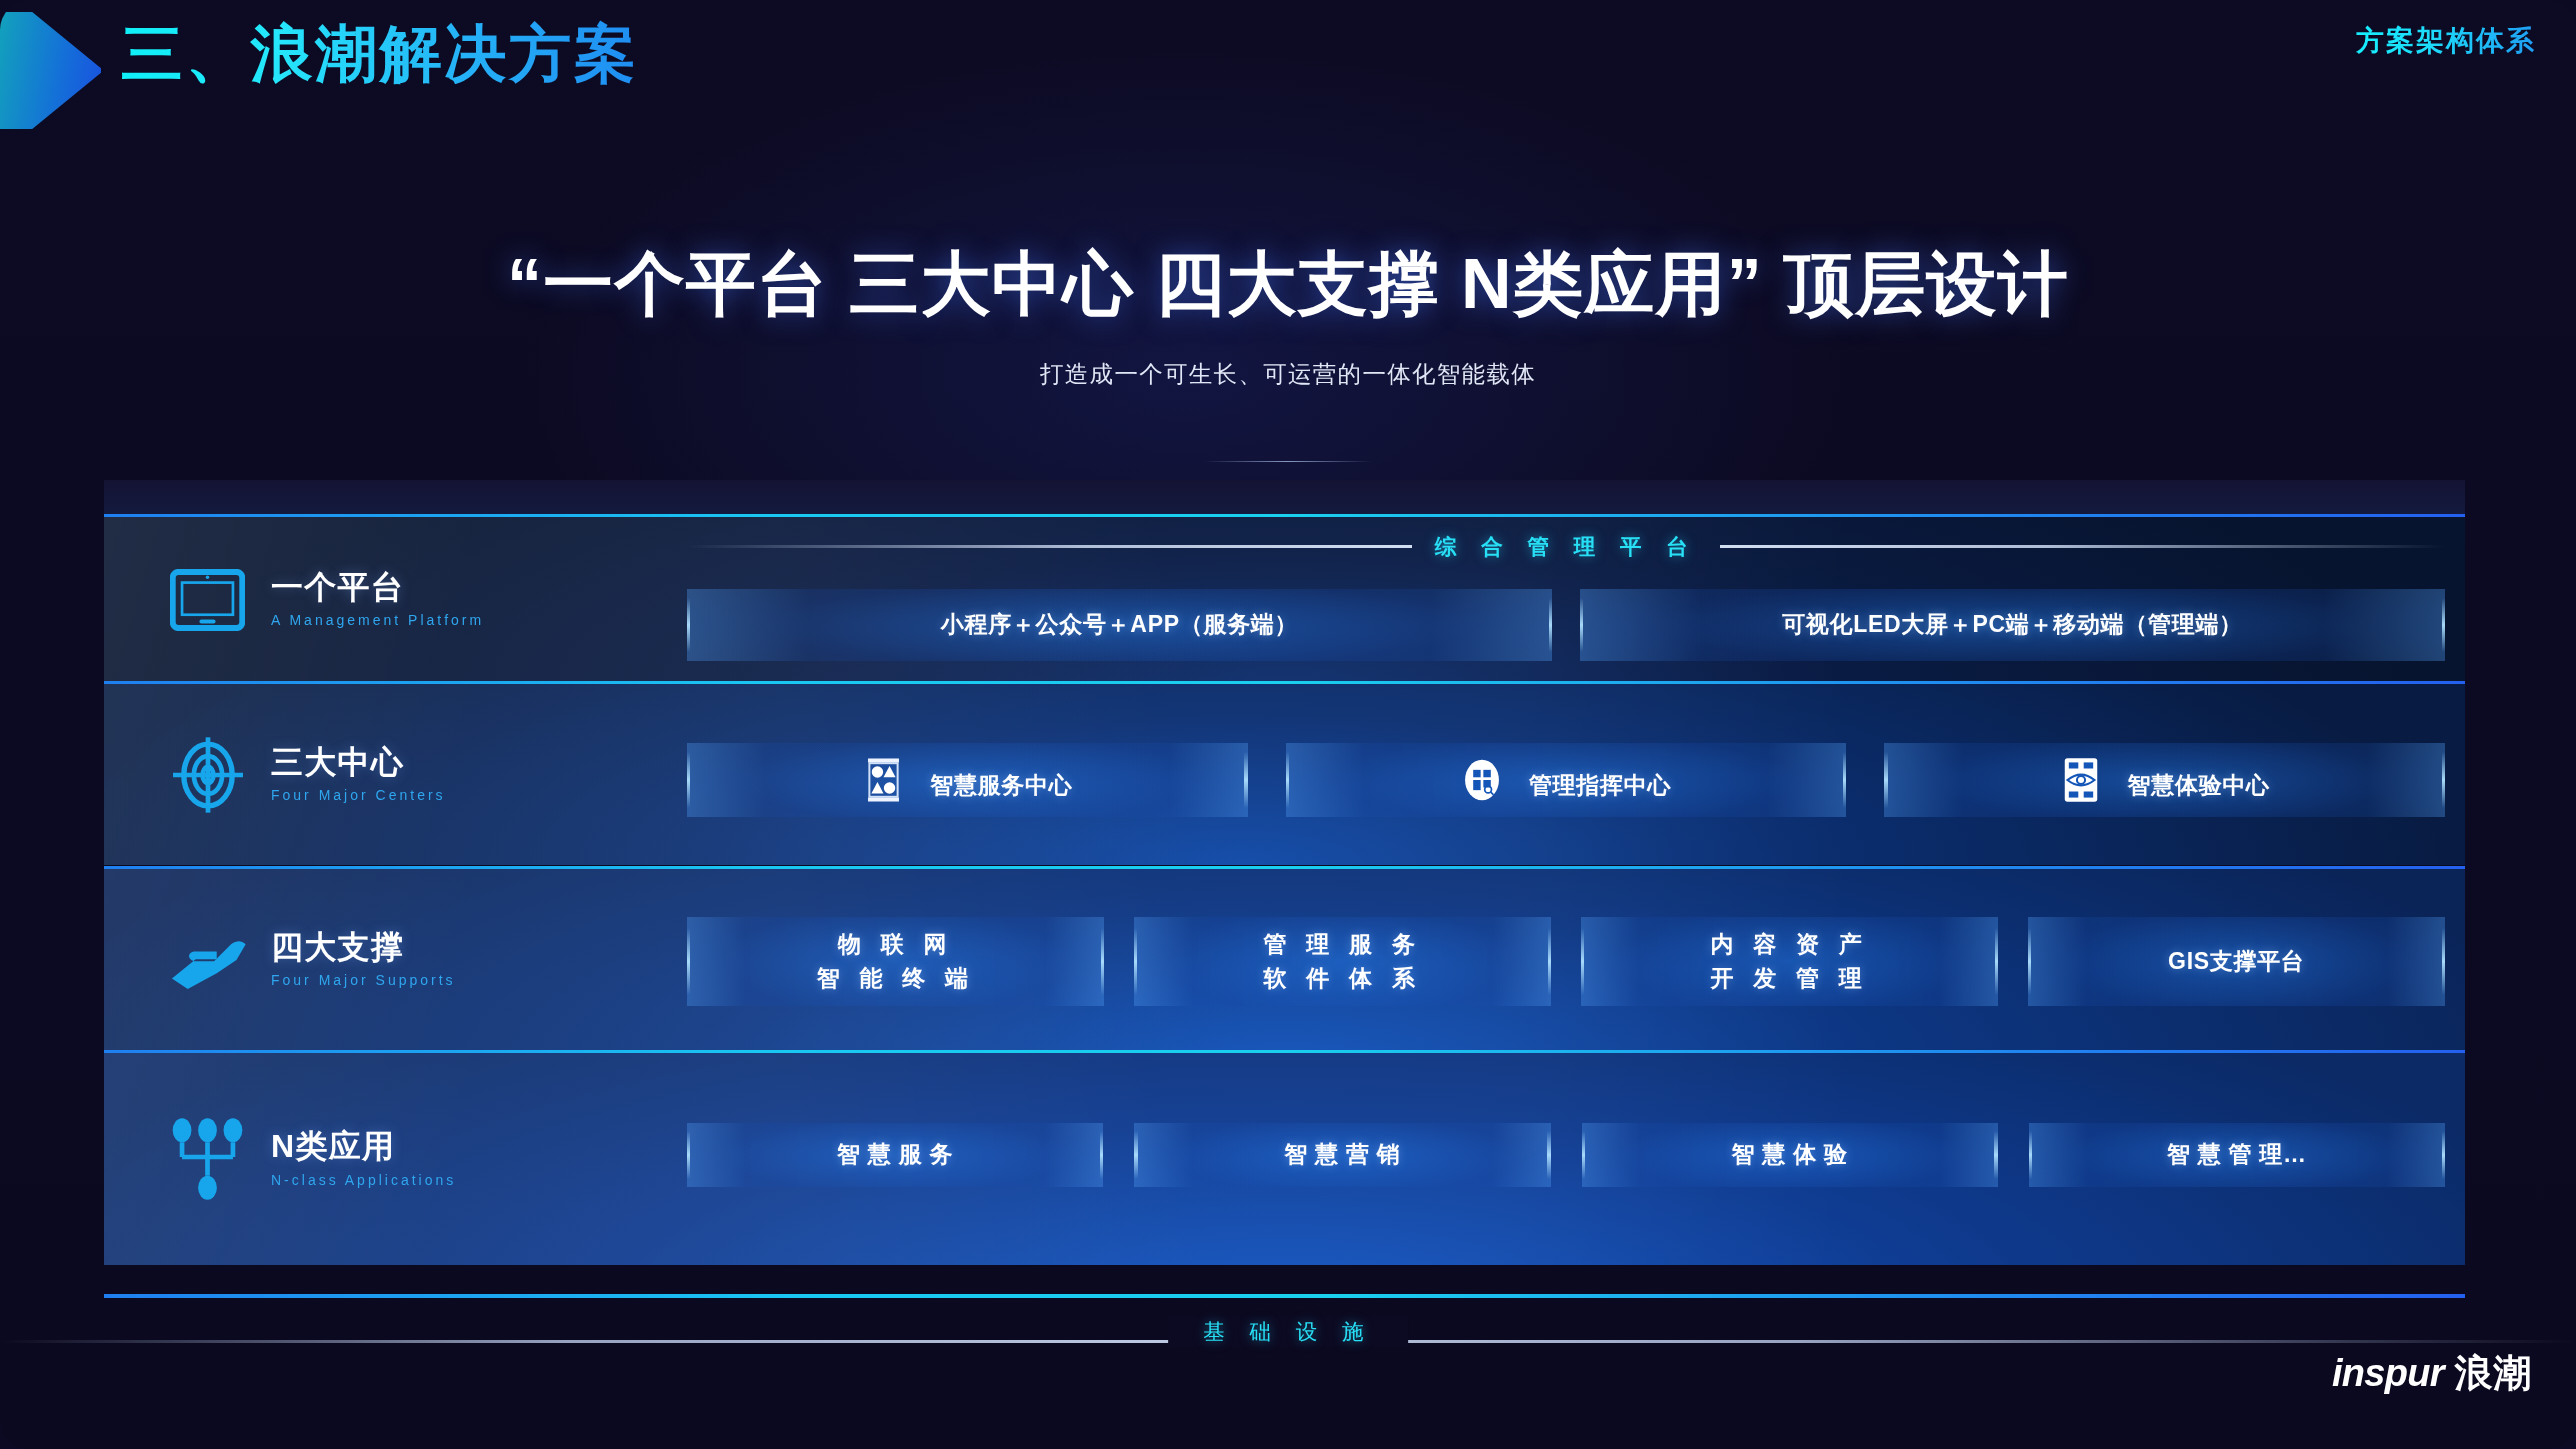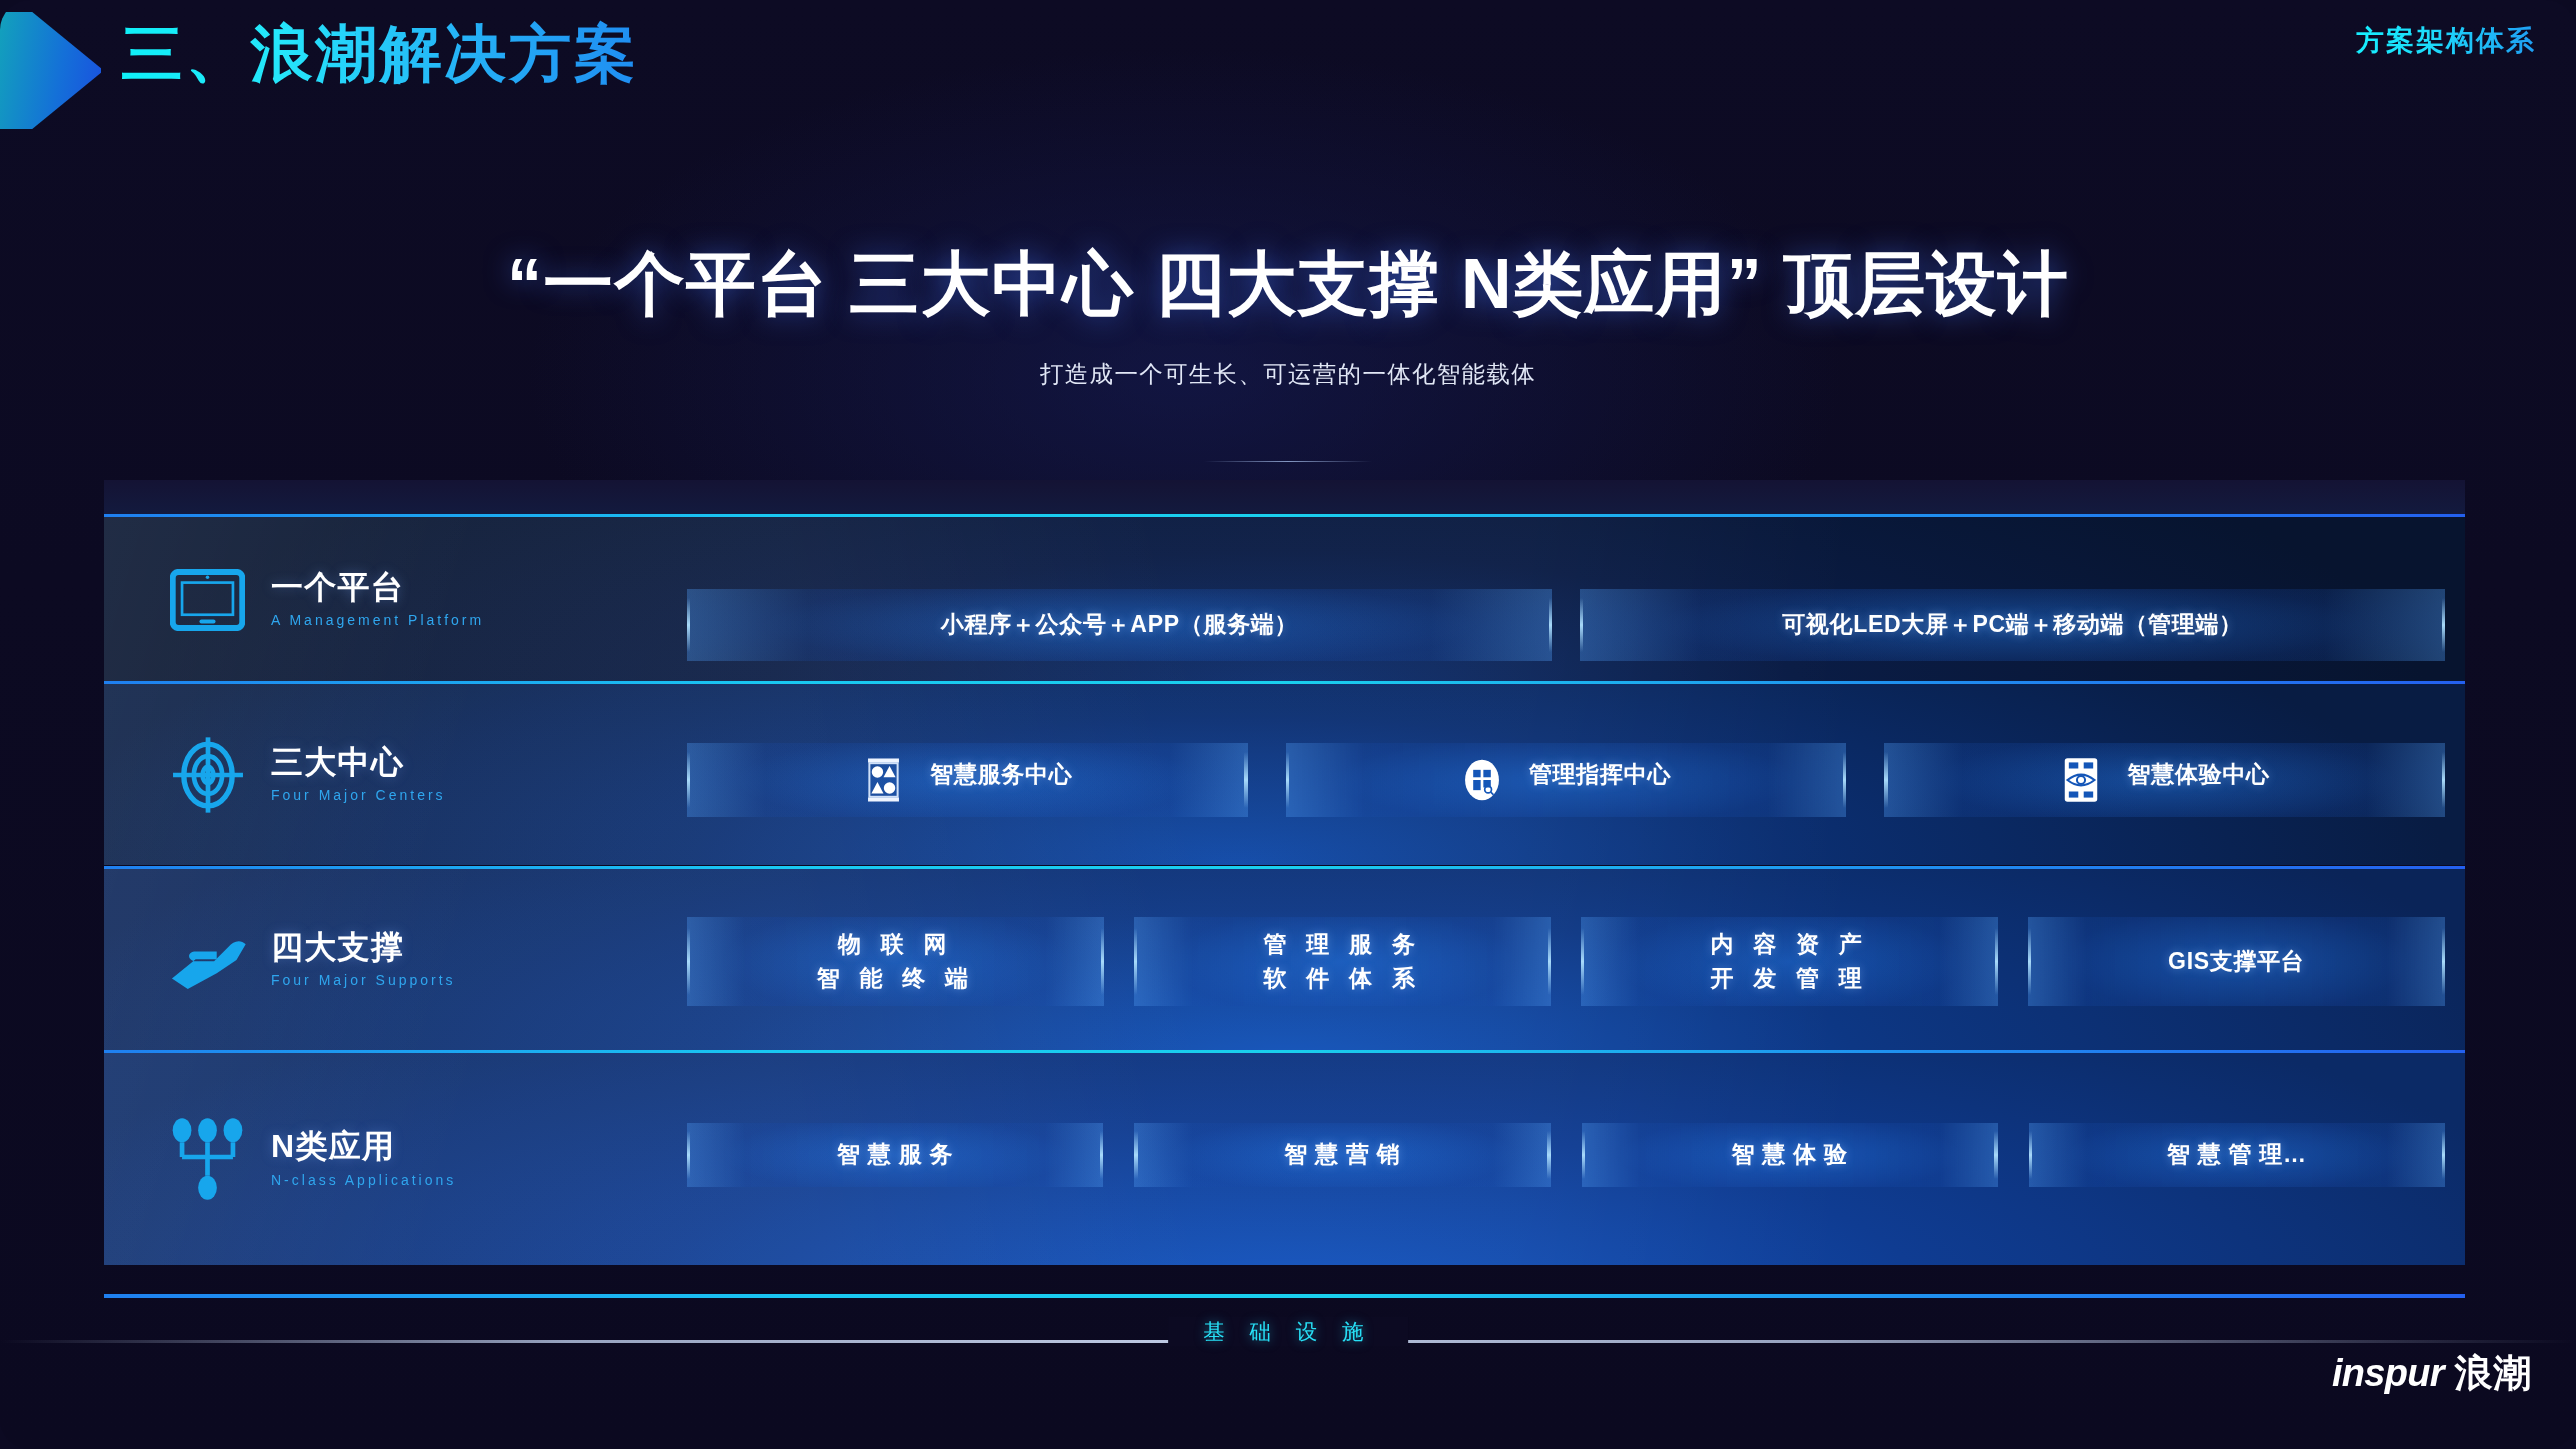--- a/index.html
+++ b/index.html
@@ -140,21 +140,21 @@
   .box:before { left:0; }
   .box:after  { right:0; }
   .box-txt {
     font-size:23px; font-weight:bold; color:#ffffff; letter-spacing:0.7px;
     text-align:center; line-height:1.35; white-space:nowrap;
     text-shadow:0 0 9.4px rgba(140,190,255,.45);
   }
   .box-txt.two { letter-spacing:6.7px; line-height:1.45; white-space:pre-line; }
 
   
-  .box-inner { display:flex; align-items:flex-start; gap:26px; }
+  .box-inner { display:flex; align-items:flex-end; gap:26px; }
   .bicon { width:42px; height:42px; flex:0 0 auto; display:flex; align-items:center; justify-content:center; }
 
   
   #row1 .boxes { top:72px; height:72px; }
   #row2 .boxes { top:59px;  height:74px; gap:38px; }
   #row3 .boxes { top:48px;  height:89px; gap:29.5px; }
   #row4 .boxes { top:70px; height:64px;  gap:31px; }
 
   
   .base-band {
@@ -206,20 +206,25 @@
             <circle cx="56" cy="12" r="2.6" fill="#17a6ec"></circle>
             <rect x="44" y="75" width="24" height="6" rx="3" fill="#17a6ec"></rect>
           </svg>
         </div>
         <div class="rltexts">
           <div class="rl-cn">一个平台</div>
           <div class="rl-en">A Management Platform</div>
         </div>
       </div>
       <div class="content">
+        <div class="seg-head">
+          <div class="seg-line l"></div>
+          <div class="seg-text">综 合 管 理 平 台</div>
+          <div class="seg-line r"></div>
+        </div>
         <div class="boxes">
           <div class="box">
             <div class="box-txt">小程序＋公众号＋APP（服务端）</div>
           </div>
           <div class="box">
             <div class="box-txt">可视化LED大屏＋PC端＋移动端（管理端）</div>
           </div>
         </div>
       </div>
     </div>

